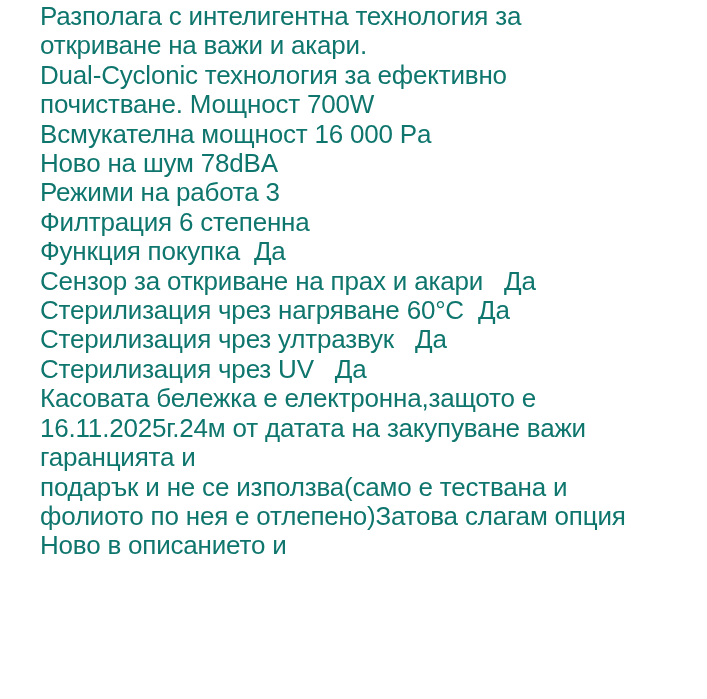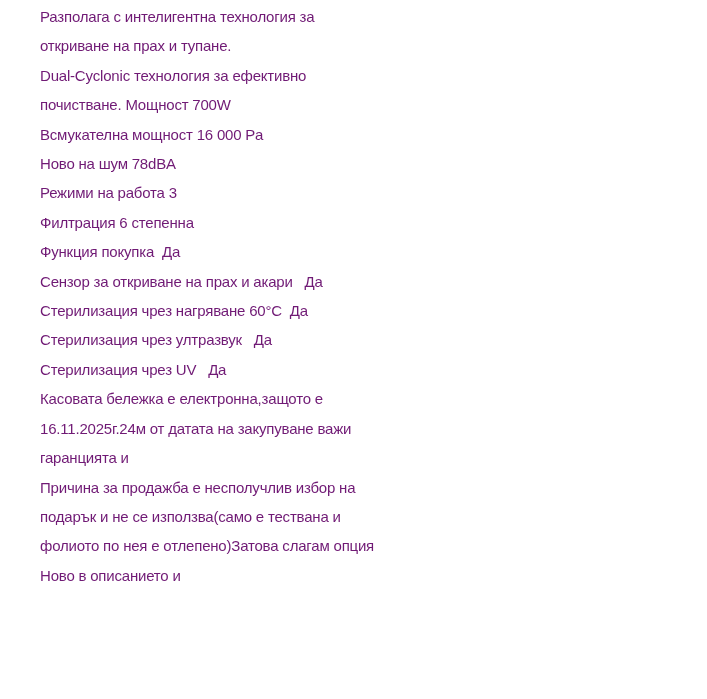--- a/index.html
+++ b/index.html
@@ -11,48 +11,47 @@
       width: 707px;
       height: 699px;
       overflow: hidden;
       position: relative;
     }
     .content {
       position: absolute;
       left: 40px;
       top: 2px;
       right: 10px;
-      color: #701a75;
+      color: #0f766e;
       font-family: "Liberation Sans", sans-serif;
-      font-size: 15px;
+      font-size: 26px;
       line-height: 29.4px;
       letter-spacing: -0.2px;
     }
     .line {
       white-space: pre;
       display: block;
     }
   </style>
 </head>
 <body>
 
 <div class="content">
   <span class="line">Разполага с интелигентна технология за</span>
-  <span class="line">откриване на прах и тупане.</span>
+  <span class="line">откриване на важи и акари.</span>
   <span class="line">Dual-Cyclonic технология за ефективно</span>
   <span class="line">почистване. Мощност 700W</span>
   <span class="line">Всмукателна мощност 16 000 Pa</span>
   <span class="line">Ново на шум 78dBA</span>
   <span class="line">Режими на работа 3</span>
   <span class="line">Филтрация 6 степенна</span>
   <span class="line">Функция покупка  Да</span>
   <span class="line">Сензор за откриване на прах и акари   Да</span>
   <span class="line">Стерилизация чрез нагряване 60°C  Да</span>
   <span class="line">Стерилизация чрез ултразвук   Да</span>
   <span class="line">Стерилизация чрез UV   Да</span>
   <span class="line">Касовата бележка е електронна,защото е</span>
   <span class="line">16.11.2025г.24м от датата на закупуване важи</span>
   <span class="line">гаранцията и</span>
-  <span class="line">Причина за продажба е несполучлив избор на</span>
   <span class="line">подарък и не се използва(само е тествана и</span>
   <span class="line">фолиото по нея е отлепено)Затова слагам опция</span>
   <span class="line">Ново в описанието и</span>
 </div>
 
 </body></html>

